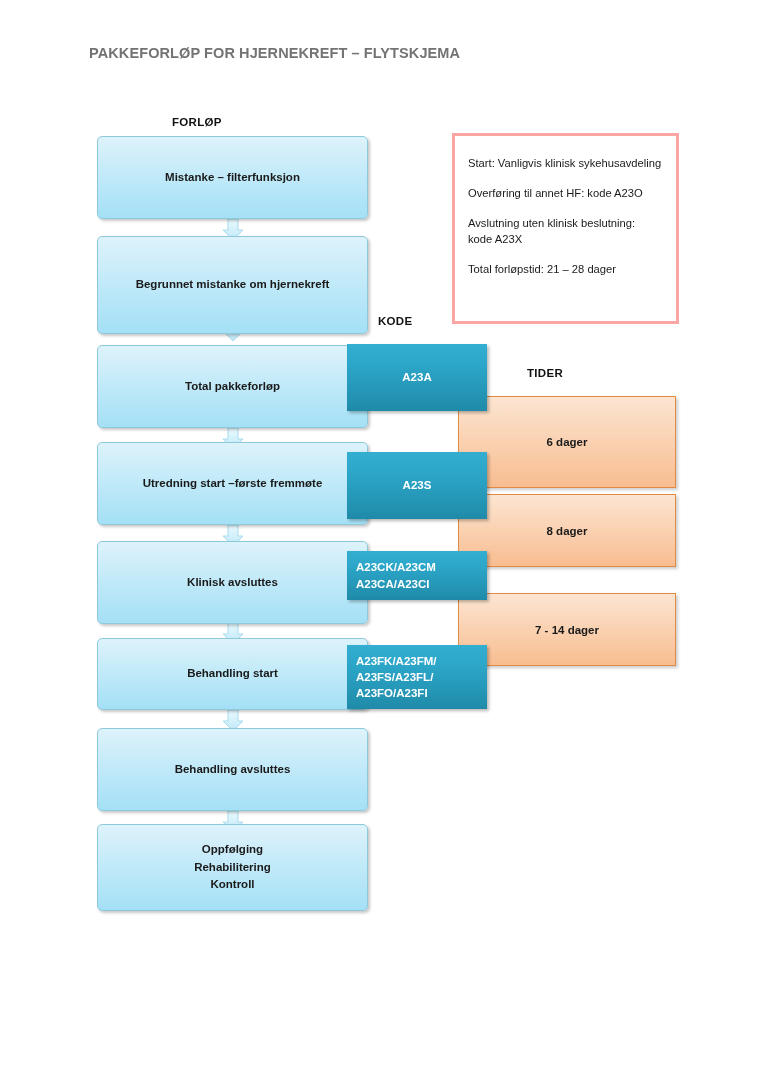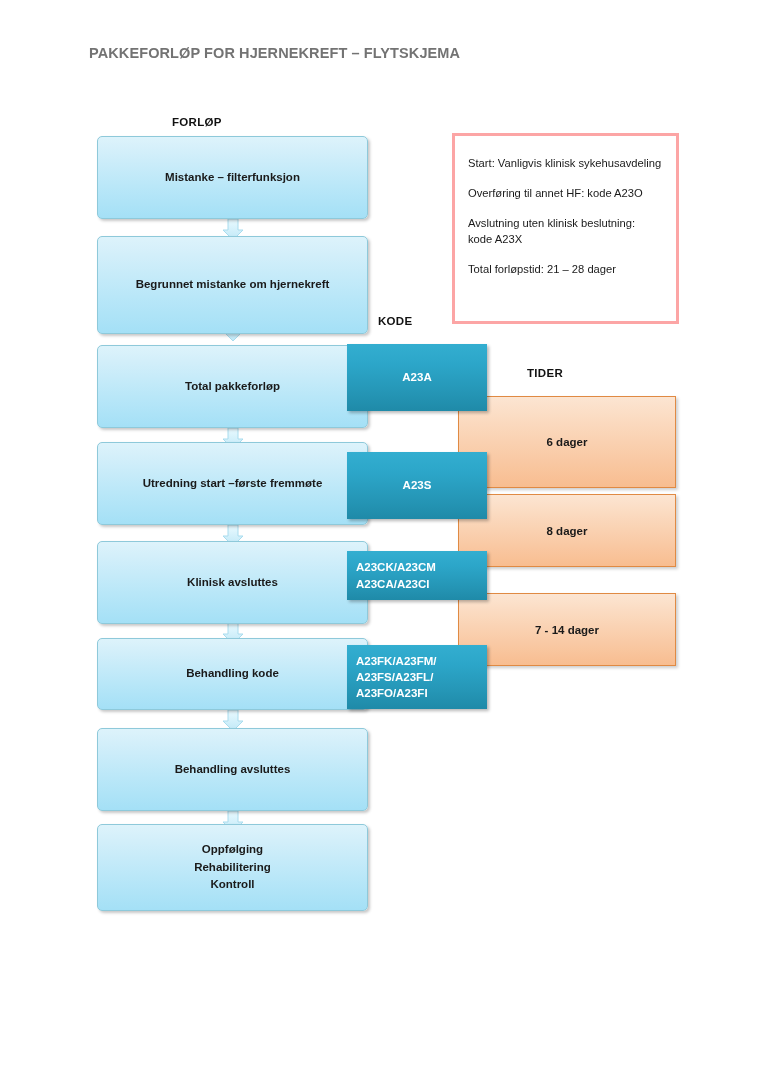--- a/index.html
+++ b/index.html
@@ -259,21 +259,21 @@
       <div class="flow-box" style="top: 345px; height: 83px;">
         <div class="flow-label">Total pakkeforløp</div>
       </div>
       <div class="flow-box" style="top: 442px; height: 83px;">
         <div class="flow-label">Utredning start –første fremmøte</div>
       </div>
       <div class="flow-box" style="top: 541px; height: 83px;">
         <div class="flow-label">Klinisk avsluttes</div>
       </div>
       <div class="flow-box" style="top: 638px; height: 72px;">
-        <div class="flow-label">Behandling kode</div>
+        <div class="flow-label">Behandling start</div>
       </div>
       <div class="flow-box" style="top: 728px; height: 83px;">
         <div class="flow-label">Behandling avsluttes</div>
       </div>
       <div class="flow-box" style="top: 824px; height: 87px;">
         <div class="flow-label">Oppfølging
 Rehabilitering
 Kontroll</div>
       </div>
     </div>

